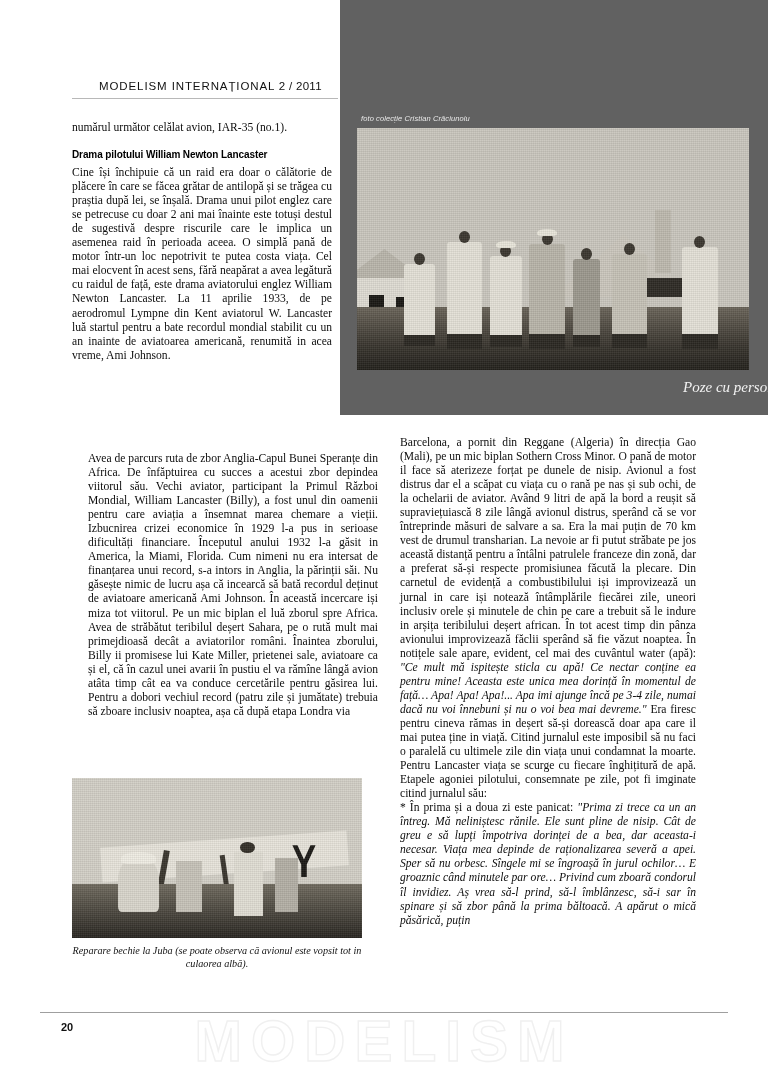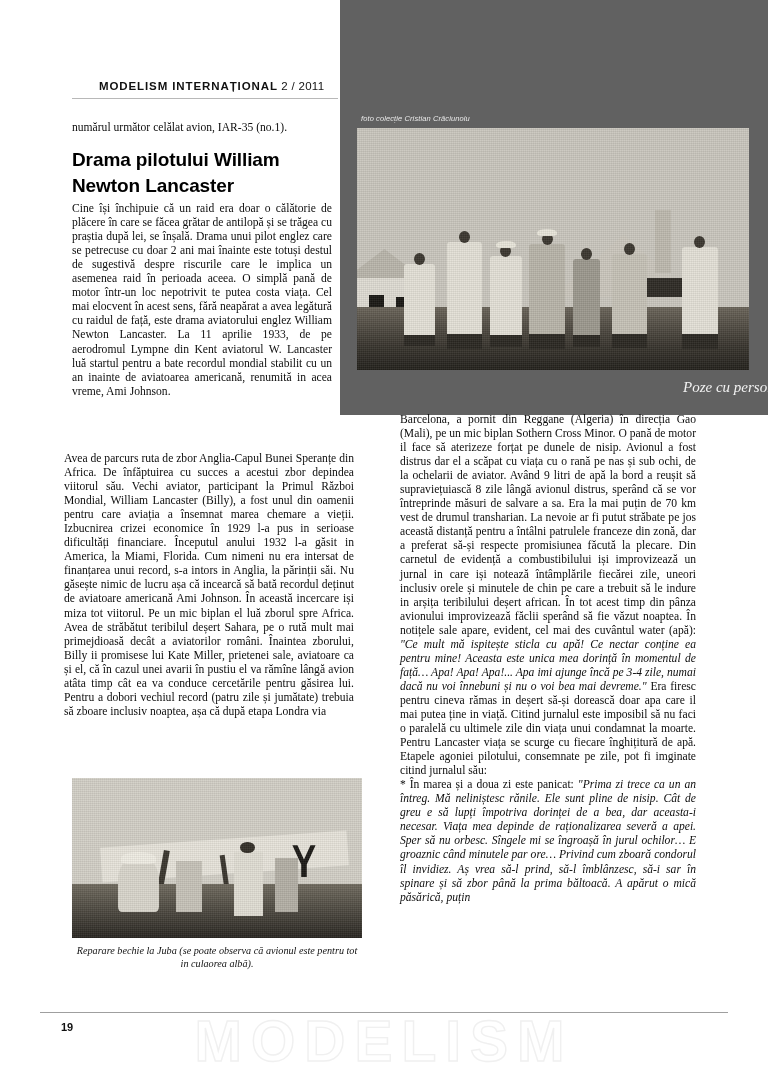--- a/index.html
+++ b/index.html
@@ -60,21 +60,21 @@
   .masthead {
     position: absolute;
     left: 72px;
     top: 80px;
     font-family: "Liberation Sans", sans-serif;
     font-size: 11.5px;
     color: #111;
     letter-spacing: 0.2px;
     white-space: nowrap;
   }
-  .masthead .m-bold { font-weight: bold; letter-spacing: 0.9px; padding-left: 27px; }
+  .masthead .m-bold { font-weight: normal; letter-spacing: 0.9px; padding-left: 27px; }
   .masthead .m-issue { font-weight: normal; letter-spacing: 0.3px; }
   .masthead-rule {
     position: absolute;
     left: 72px;
     top: 98px;
     width: 266px;
     height: 1px;
     background: #b8b8b8;
   }
 
@@ -92,34 +92,34 @@
   }
   .col p { margin: 0; }
   .col p + p { margin-top: 11px; }
 
   .col-left-top {
     left: 72px;
     top: 121px;
     width: 260px;
   }
   .col-left-bottom {
-    left: 64px;
+    left: 88px;
     top: 452px;
     width: 290px;
   }
   .col-right {
     left: 400px;
-    top: 413px;
+    top: 436px;
     width: 296px;
   }
 
   h2.article-title {
     font-family: "Liberation Sans", sans-serif;
-    font-size: 19px;
-    line-height: 26px;
+    font-size: 10px;
+    line-height: 16px;
     font-weight: bold;
     color: #000;
     margin: 12px 0 3px 0;
     text-align: left;
     letter-spacing: -0.1px;
   }
 
   .it { font-style: italic; }
 
   
@@ -311,21 +311,21 @@
     <p>Avea de parcurs ruta de zbor Anglia-Capul Bunei Speranțe din Africa. De înfăptuirea cu succes a acestui zbor depindea viitorul său. Vechi aviator, participant la Primul Război Mondial, William Lancaster (Billy), a fost unul din oamenii pentru care aviația a însemnat marea chemare a vieții. Izbucnirea crizei economice în 1929 l-a pus in serioase dificultăți financiare. Începutul anului 1932 l-a găsit in America, la Miami, Florida. Cum nimeni nu era intersat de finanțarea unui record, s-a intors in Anglia, la părinții săi. Nu găsește nimic de lucru așa că incearcă să bată recordul deținut de aviatoare americană Ami Johnson. În această incercare iși miza tot viitorul. Pe un mic biplan el luă zborul spre Africa. Avea de străbătut teribilul deșert Sahara, pe o rută mult mai primejdioasă decât a aviatorilor români. Înaintea zborului, Billy ii promisese lui Kate Miller, prietenei sale, aviatoare ca și el, că în cazul unei avarii în pustiu el va rămîne lângă avion atâta timp cât ea va conduce cercetările pentru găsirea lui. Pentru a dobori vechiul record (patru zile și jumătate) trebuia să zboare inclusiv noaptea, așa că după etapa Londra via</p>
   </div>
 
   <div class="col col-right">
     <p>
       <span>Barcelona, a pornit din Reggane (Algeria) în direcția Gao (Mali), pe un mic biplan Sothern Cross Minor. O pană de motor il face să aterizeze forțat pe dunele de nisip. Avionul a fost distrus dar el a scăpat cu viața cu o rană pe nas și sub ochi, de la ochelarii de aviator. Având 9 litri de apă la bord a reușit să supraviețuiască 8 zile lângă avionul distrus, sperând că se vor întreprinde măsuri de salvare a sa. Era la mai puțin de 70 km vest de drumul transharian. La nevoie ar fi putut străbate pe jos această distanță pentru a întâlni patrulele franceze din zonă, dar a preferat să-și respecte promisiunea făcută la plecare. Din carnetul de evidență a combustibilului iși improvizează un jurnal in care iși notează întâmplările fiecărei zile, uneori inclusiv orele și minutele de chin pe care a trebuit să le indure in arșița teribilului deșert african. În tot acest timp din pânza avionului improvizează făclii sperând să fie văzut noaptea. În notițele sale apare, evident, cel mai des cuvântul water (apă):</span>
       <span class="it">"Ce mult mă ispitește sticla cu apă! Ce nectar conține ea pentru mine! Aceasta este unica mea dorință în momentul de față… Apa! Apa! Apa!... Apa imi ajunge încă pe 3-4 zile, numai dacă nu voi înnebuni și nu o voi bea mai devreme."</span>
       <span>Era firesc pentru cineva rămas in deșert să-și dorească doar apa care il mai putea ține in viață. Citind jurnalul este imposibil să nu faci o paralelă cu ultimele zile din viața unui condamnat la moarte. Pentru Lancaster viața se scurge cu fiecare înghițitură de apă. Etapele agoniei pilotului, consemnate pe zile, pot fi imginate citind jurnalul său:</span>
     </p>
     <p style="margin-top:0">
-      <span>* În marea și a doua zi este panicat:</span>
+      <span>* În prima și a doua zi este panicat:</span>
       <span class="it">"Prima zi trece ca un an întreg. Mă neliniștesc rănile. Ele sunt pline de nisip. Cât de greu e să lupți împotriva dorinței de a bea, dar aceasta-i necesar. Viața mea depinde de raționalizarea severă a apei. Sper să nu orbesc. Sîngele mi se îngroașă în jurul ochilor… E groaznic când minutele par ore… Privind cum zboară condorul îl invidiez. Aș vrea să-l prind, să-l îmblânzesc, să-i sar în spinare și să zbor până la prima băltoacă. A apărut o mică păsărică, puțin</span>
     </p>
   </div>
 
   <div class="photo-bottom">
     <div class="ph-sky" style="background:#d2cfc6;"></div>
 
     <div style="position:absolute;left:10%;top:38%;width:85%;height:22%;
                 background:#e6e3da;transform:rotate(-4deg);"></div>
     <div style="position:absolute;left:76%;top:42%;width:8%;height:20%;
@@ -347,19 +347,19 @@
     <div style="position:absolute;left:56%;top:46%;width:10%;height:40%;
                 background:#e0ddd3;"></div>
     <div style="position:absolute;left:58%;top:40%;width:5%;height:7%;
                 background:#332f28;border-radius:50%;"></div>
     <div style="position:absolute;left:70%;top:50%;width:8%;height:34%;
                 background:#b3afa5;"></div>
 
     <div class="ph-grain"></div>
   </div>
 
-  <div class="caption-bottom">Reparare bechie la Juba (se poate observa că avionul este pentru tot in culaorea albă).</div>
+  <div class="caption-bottom">Reparare bechie la Juba (se poate observa că avionul este vopsit tot in culaorea albă).</div>
 
   <div class="footer-rule"></div>
-  <div class="page-number">19</div>
+  <div class="page-number">20</div>
   <div class="watermark">MODELISM</div>
 
 </div>
 
 </body></html>

